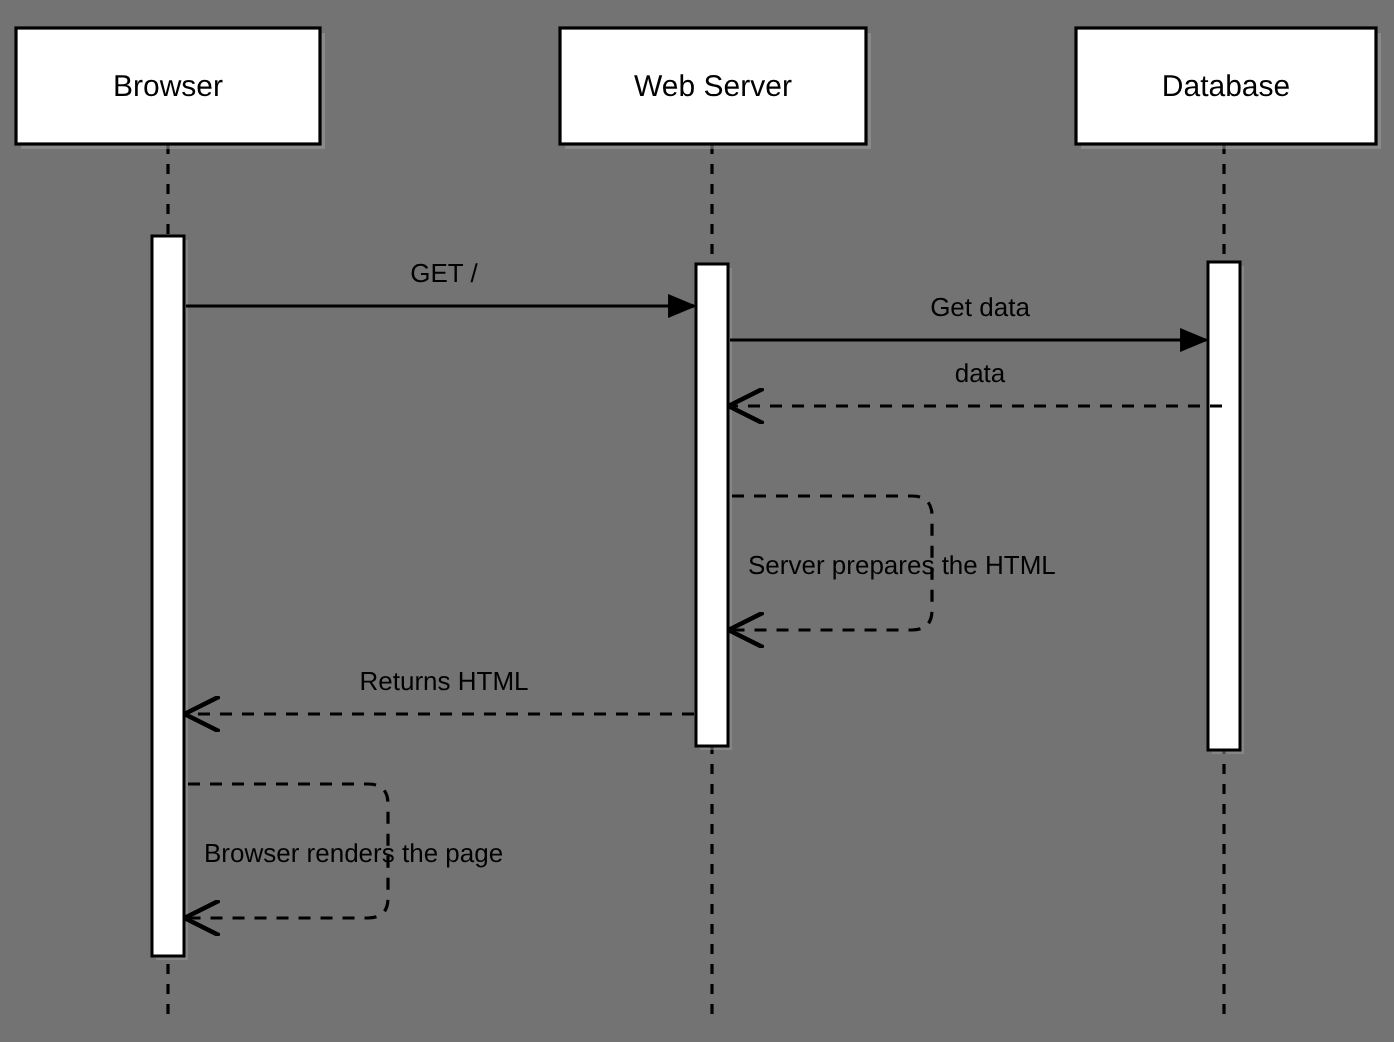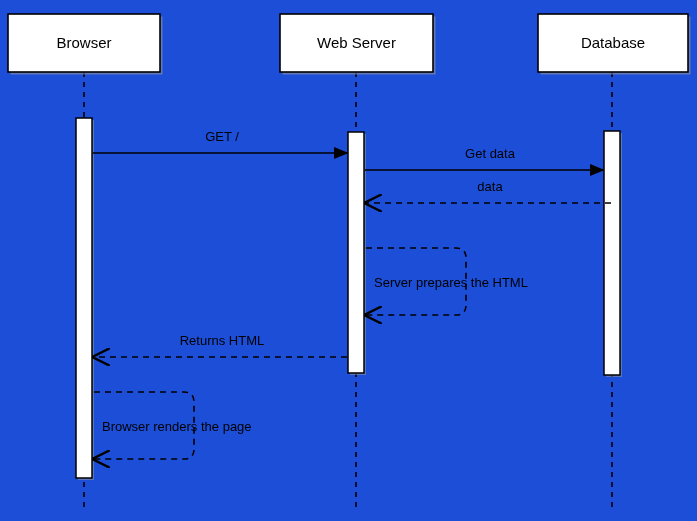--- a/index.html
+++ b/index.html
@@ -10,21 +10,21 @@
   body {
     font-family: "Liberation Sans", sans-serif;
     width: 697px;
     height: 521px;
     overflow: hidden;
   }
   #diagram-root {
     position: relative;
     width: 697px;
     height: 521px;
-    background: #1d4ed8;
+    background: #737373;
   }
   svg.diagram-canvas {
     display: block;
     width: 697px;
     height: 521px;
   }
   .participant-label,
   .message-label {
     font-family: "Liberation Sans", sans-serif;
     fill: #000000;

